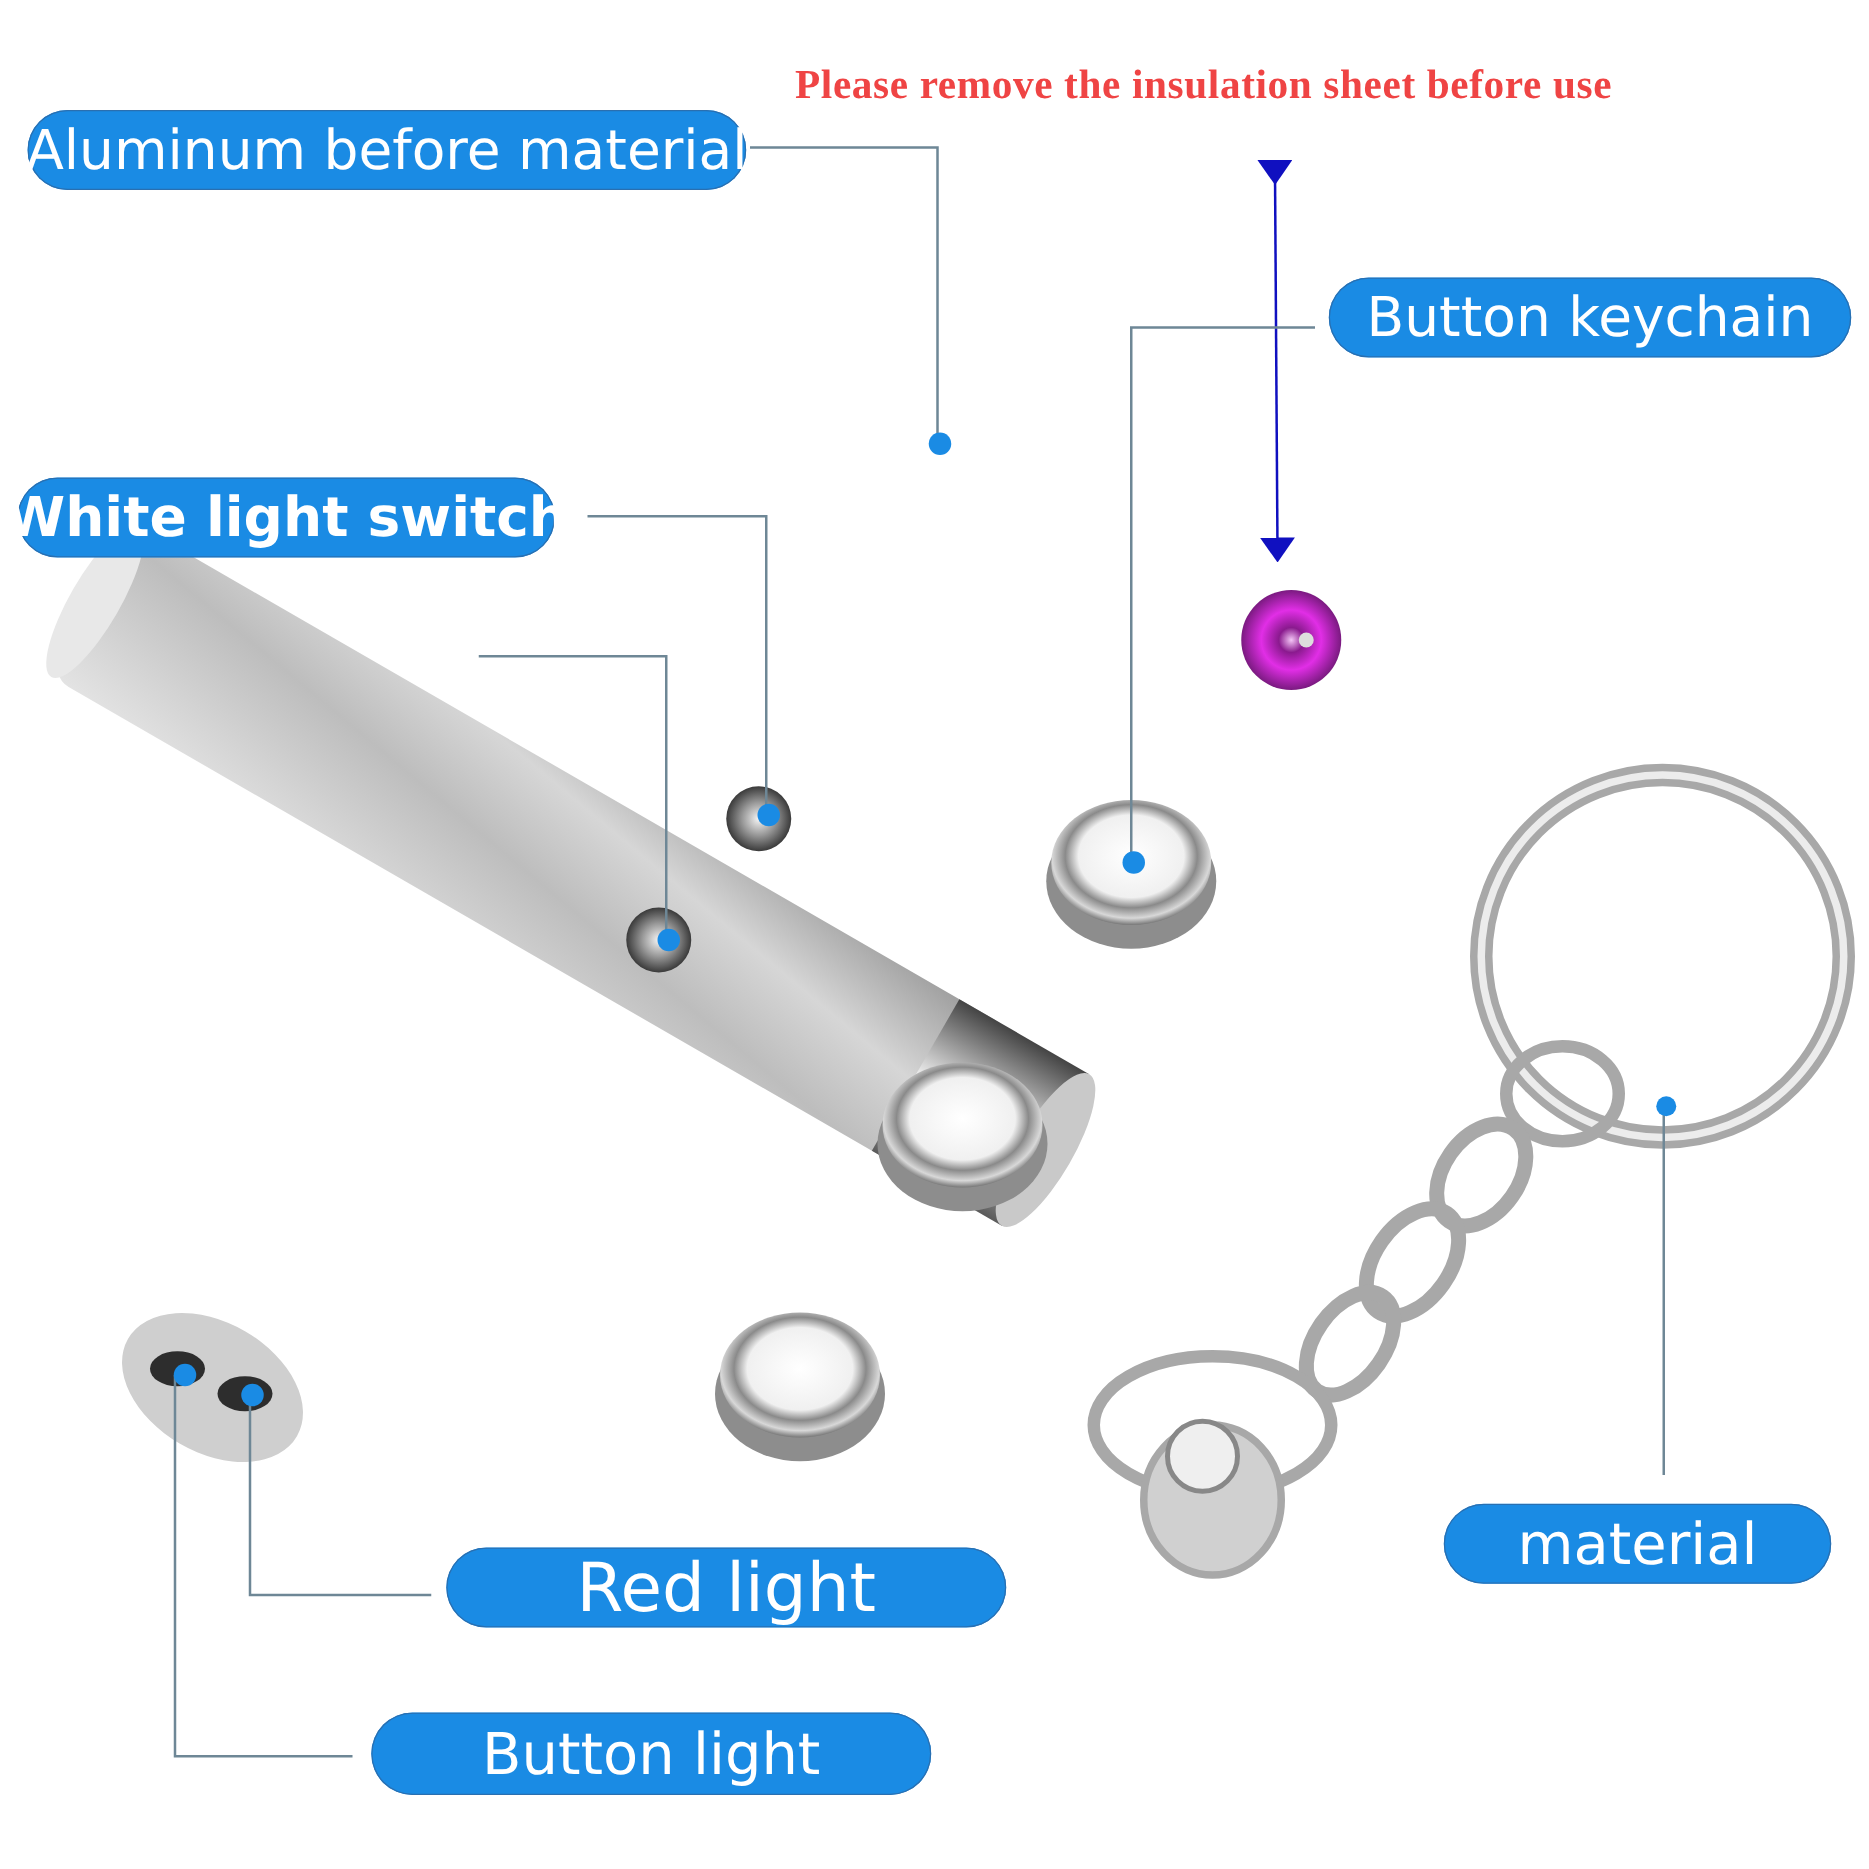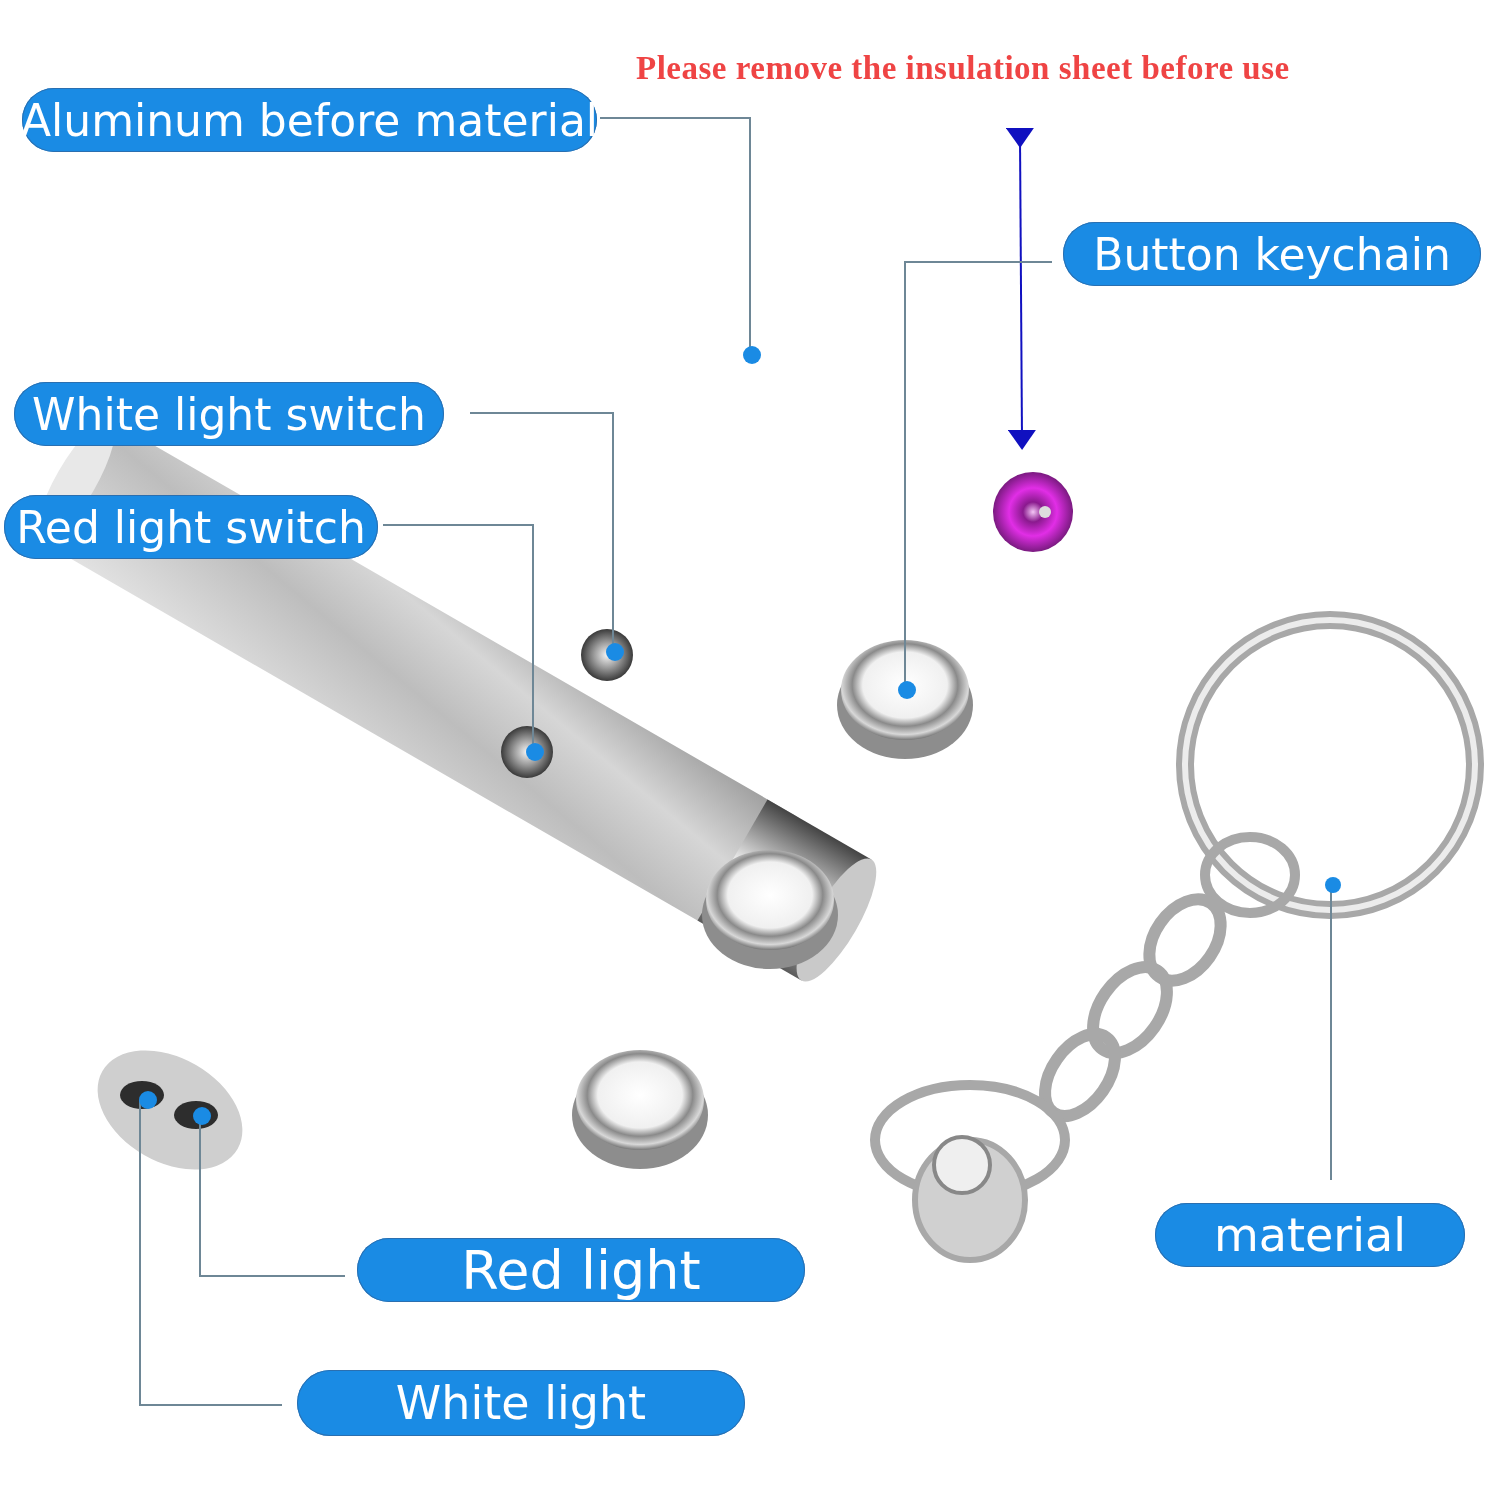--- a/index.html
+++ b/index.html
@@ -111,19 +111,18 @@
       <circle cx="907" cy="690" r="9"></circle>
       <circle cx="148" cy="1100" r="9"></circle>
       <circle cx="202" cy="1116" r="9"></circle>
       <circle cx="1333" cy="885" r="8"></circle>
     </g>
   </svg>
 
   <div class="warning">Please remove the insulation sheet before use</div>
 
   <div class="pill" style="left:22px; top:88px; width:575px; height:64px; font-size:44px;">Aluminum before material</div>
-  <div class="pill" style="left:14px; top:382px; width:430px; height:64px; font-size:44px;">White light switch</div>
-  <div class="pill" style="left:4px; top:495px; width:374px; height:64px; font-size:44px;">Red light switch</div>
+  <div class="pill" style="left:14px; top:382px; width:430px; height:64px; font-size:44px;font-weight:bold;">White light switch</div>
   <div class="pill" style="left:1063px; top:222px; width:418px; height:64px; font-size:44px;">Button keychain</div>
   <div class="pill" style="left:357px; top:1238px; width:448px; height:64px; font-size:54px;">Red light</div>
-  <div class="pill" style="left:297px; top:1370px; width:448px; height:66px; font-size:46px;">White light</div>
+  <div class="pill" style="left:297px; top:1370px; width:448px; height:66px; font-size:46px;">Button light</div>
   <div class="pill" style="left:1155px; top:1203px; width:310px; height:64px; font-size:46px;">material</div>
 </div>
 
 </body></html>

